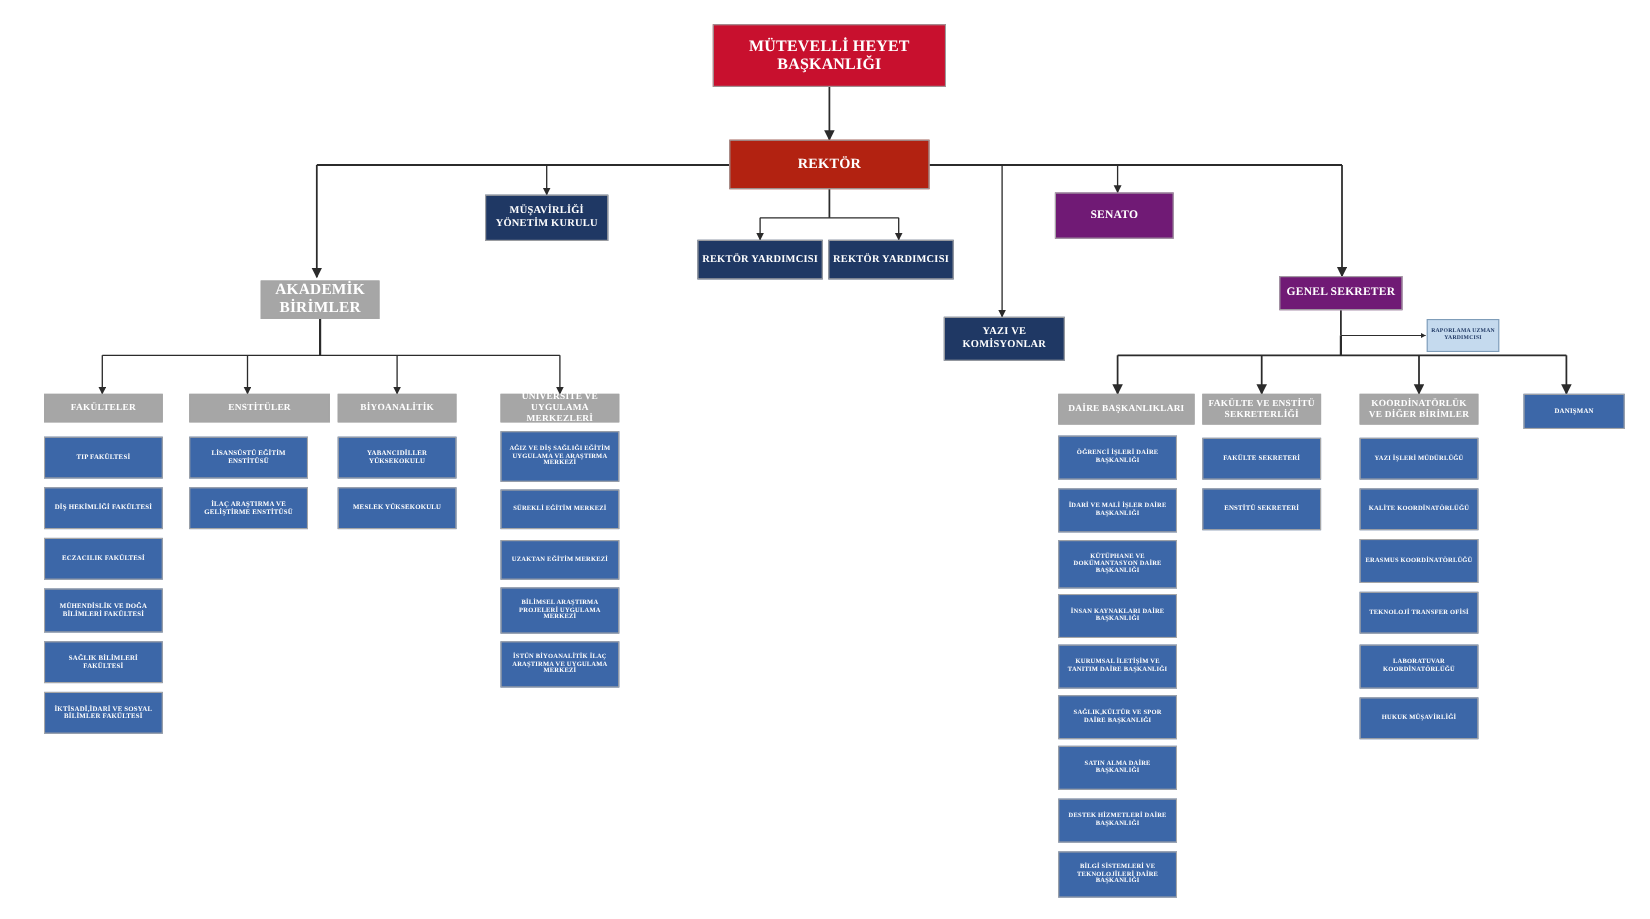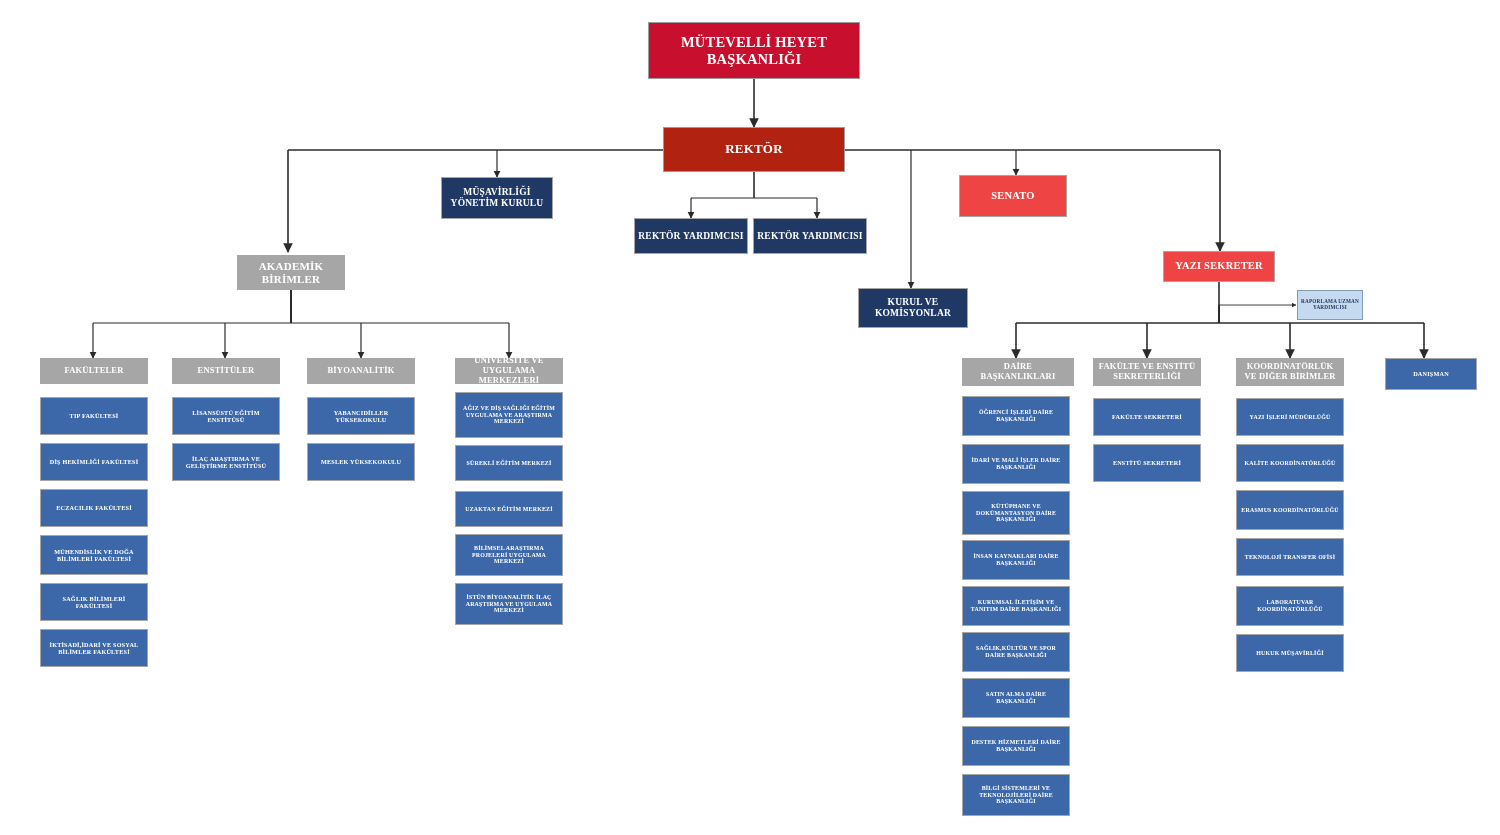--- a/index.html
+++ b/index.html
@@ -14,23 +14,23 @@
     display:flex;align-items:center;justify-content:center;text-align:center;
     color:#ffffff;font-weight:bold;line-height:1.15;
     border:1px solid #a6a6a6;
     padding:2px 3px;
     z-index:2;
     letter-spacing:.2px;
   }
   .red-top{background:#C8102E;border-color:#9c9c9c;font-size:14.5px;}
   .red-rektor{background:#B22211;border-color:#9c9c9c;font-size:13px;}
   .navy{background:#1F3864;font-size:9.5px;}
-  .navy-lg{background:#ef4444;font-size:10.5px;align-items:center;}
+  .navy-lg{background:#701a75;font-size:10.5px;align-items:center;}
   .gray{background:#A6A6A6;color:#ffffff;font-size:8.5px;}
-  .gray-lg{background:#A6A6A6;color:#ffffff;font-size:11px;}
+  .gray-lg{background:#A6A6A6;color:#ffffff;font-size:14px;}
   .blue{background:#3C67A8;font-size:6.2px;}
   .blue-sm{background:#3C67A8;font-size:5.9px;}
   .lightbox{background:#C5DAEE;color:#1F3864;border:1px solid #7F9DB9;font-size:5.2px;}
 </style>
 </head>
 <body>
 
 <div id="chart">
 
   <svg class="edges" viewBox="0 0 1500 835">
@@ -96,39 +96,39 @@
 
   <div class="node navy" style="left:753px;top:218px;width:114px;height:36px;">
     <span>REKTÖR YARDIMCISI</span>
   </div>
 
   <div class="node navy-lg" style="left:959px;top:175px;width:108px;height:42px;">
     <span>SENATO</span>
   </div>
 
   <div class="node navy" style="left:858px;top:288px;width:110px;height:40px;">
-    <span>KURUL VE KOMİSYONLAR</span>
+    <span>YAZI VE KOMİSYONLAR</span>
   </div>
 
   <div class="node navy-lg" style="left:1163px;top:251px;width:112px;height:31px;">
-    <span>YAZI SEKRETER</span>
+    <span>GENEL SEKRETER</span>
   </div>
 
   <div class="node lightbox" style="left:1297px;top:290px;width:66px;height:30px;">
     <span>RAPORLAMA UZMAN YARDIMCISI</span>
   </div>
 
   <div class="node gray-lg" style="left:237px;top:255px;width:108px;height:35px;">
     <span>AKADEMİK BİRİMLER</span>
   </div>
 
   <div class="node gray" style="left:40px;top:358px;width:108px;height:26px;align-items:center;">
     <span>FAKÜLTELER</span>
   </div>
-  <div class="node gray" style="left:172px;top:358px;width:108px;height:26px;">
+  <div class="node gray" style="left:172px;top:358px;width:128px;height:26px;">
     <span>ENSTİTÜLER</span>
   </div>
   <div class="node gray" style="left:307px;top:358px;width:108px;height:26px;">
     <span>BİYOANALİTİK</span>
   </div>
   <div class="node gray" style="left:455px;top:358px;width:108px;height:26px;">
     <span>ÜNİVERSİTE VE UYGULAMA MERKEZLERİ</span>
   </div>
 
   <div class="node blue" style="left:40px;top:397px;width:108px;height:38px;">
@@ -173,21 +173,21 @@
   <div class="node blue-sm" style="left:455px;top:491px;width:108px;height:36px;">
     <span>UZAKTAN EĞİTİM MERKEZİ</span>
     </div>
   <div class="node blue-sm" style="left:455px;top:534px;width:108px;height:42px;">
     <span>BİLİMSEL ARAŞTIRMA PROJELERİ UYGULAMA MERKEZİ</span>
     </div>
   <div class="node blue-sm" style="left:455px;top:583px;width:108px;height:42px;">
     <span>İSTÜN BİYOANALİTİK İLAÇ ARAŞTIRMA VE UYGULAMA MERKEZİ</span>
     </div>
 
-  <div class="node gray" style="left:962px;top:358px;width:112px;height:28px;">
+  <div class="node gray" style="left:962px;top:358px;width:124px;height:28px;">
     <span>DAİRE BAŞKANLIKLARI</span>
   </div>
   <div class="node gray" style="left:1093px;top:358px;width:108px;height:28px;">
     <span>FAKÜLTE VE ENSTİTÜ SEKRETERLİĞİ</span>
   </div>
   <div class="node gray" style="left:1236px;top:358px;width:108px;height:28px;">
     <span>KOORDİNATÖRLÜK VE DİĞER BİRİMLER</span>
   </div>
   <div class="node blue" style="left:1385px;top:358px;width:92px;height:32px;">
     <span>DANIŞMAN</span>

